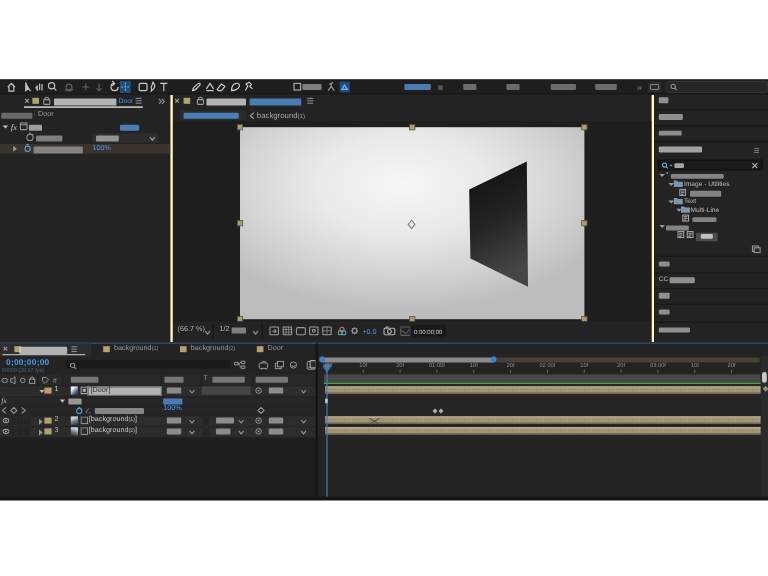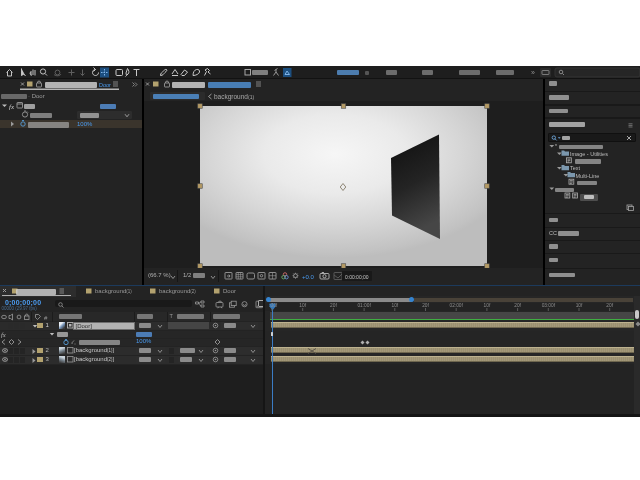--- a/index.html
+++ b/index.html
@@ -2,21 +2,21 @@
 <html><head><meta charset="utf-8">
 <style>
   html,body{margin:0;padding:0;width:640px;height:480px;background:#ffffff;overflow:hidden;}
   *{box-sizing:border-box;}
   body{font-family:"Liberation Sans",sans-serif;}
   .abs{position:absolute;}
   .jt{position:absolute;border-radius:1px;}
   .txt{position:absolute;white-space:nowrap;}
 </style></head>
 <body>
-<div class="abs" id="app" style="left:0;top:66px;width:640px;height:351px;background:#000000;">
+<div class="abs" id="app" style="left:0;top:66px;width:640px;height:351px;background:#fef9c3;">
 
   <div class="abs" id="toolbar" style="left:0;top:0;width:640px;height:13px;background:#1e1e1e;border-bottom:1px solid #121212;">
     <svg class="abs" style="left:0;top:0" width="640" height="13" viewBox="0 0 640 13">
       <g fill="none" stroke="#c2c2c2" stroke-width="1">
         <path d="M6.5 6.5 L9.5 3.5 L12.5 6.5 M7.5 6 V10 H11.5 V6"></path>
         <path d="M21.5 2.5 L21.5 9.5 L23.5 7.5 L25.5 10 M21.5 9.5 L24 8" stroke-width="1" fill="#c9c9c9"></path>
         <path d="M31 5 V9.5 M33 3.5 V9 M35 4 V9.5 M31 7 C30 6 29.5 7 30.5 8 L31.5 9.5"></path>
         <circle cx="43" cy="5.5" r="2.6"></circle>
           <path d="M45 7.5 L47 9.5"></path>
       </g>

